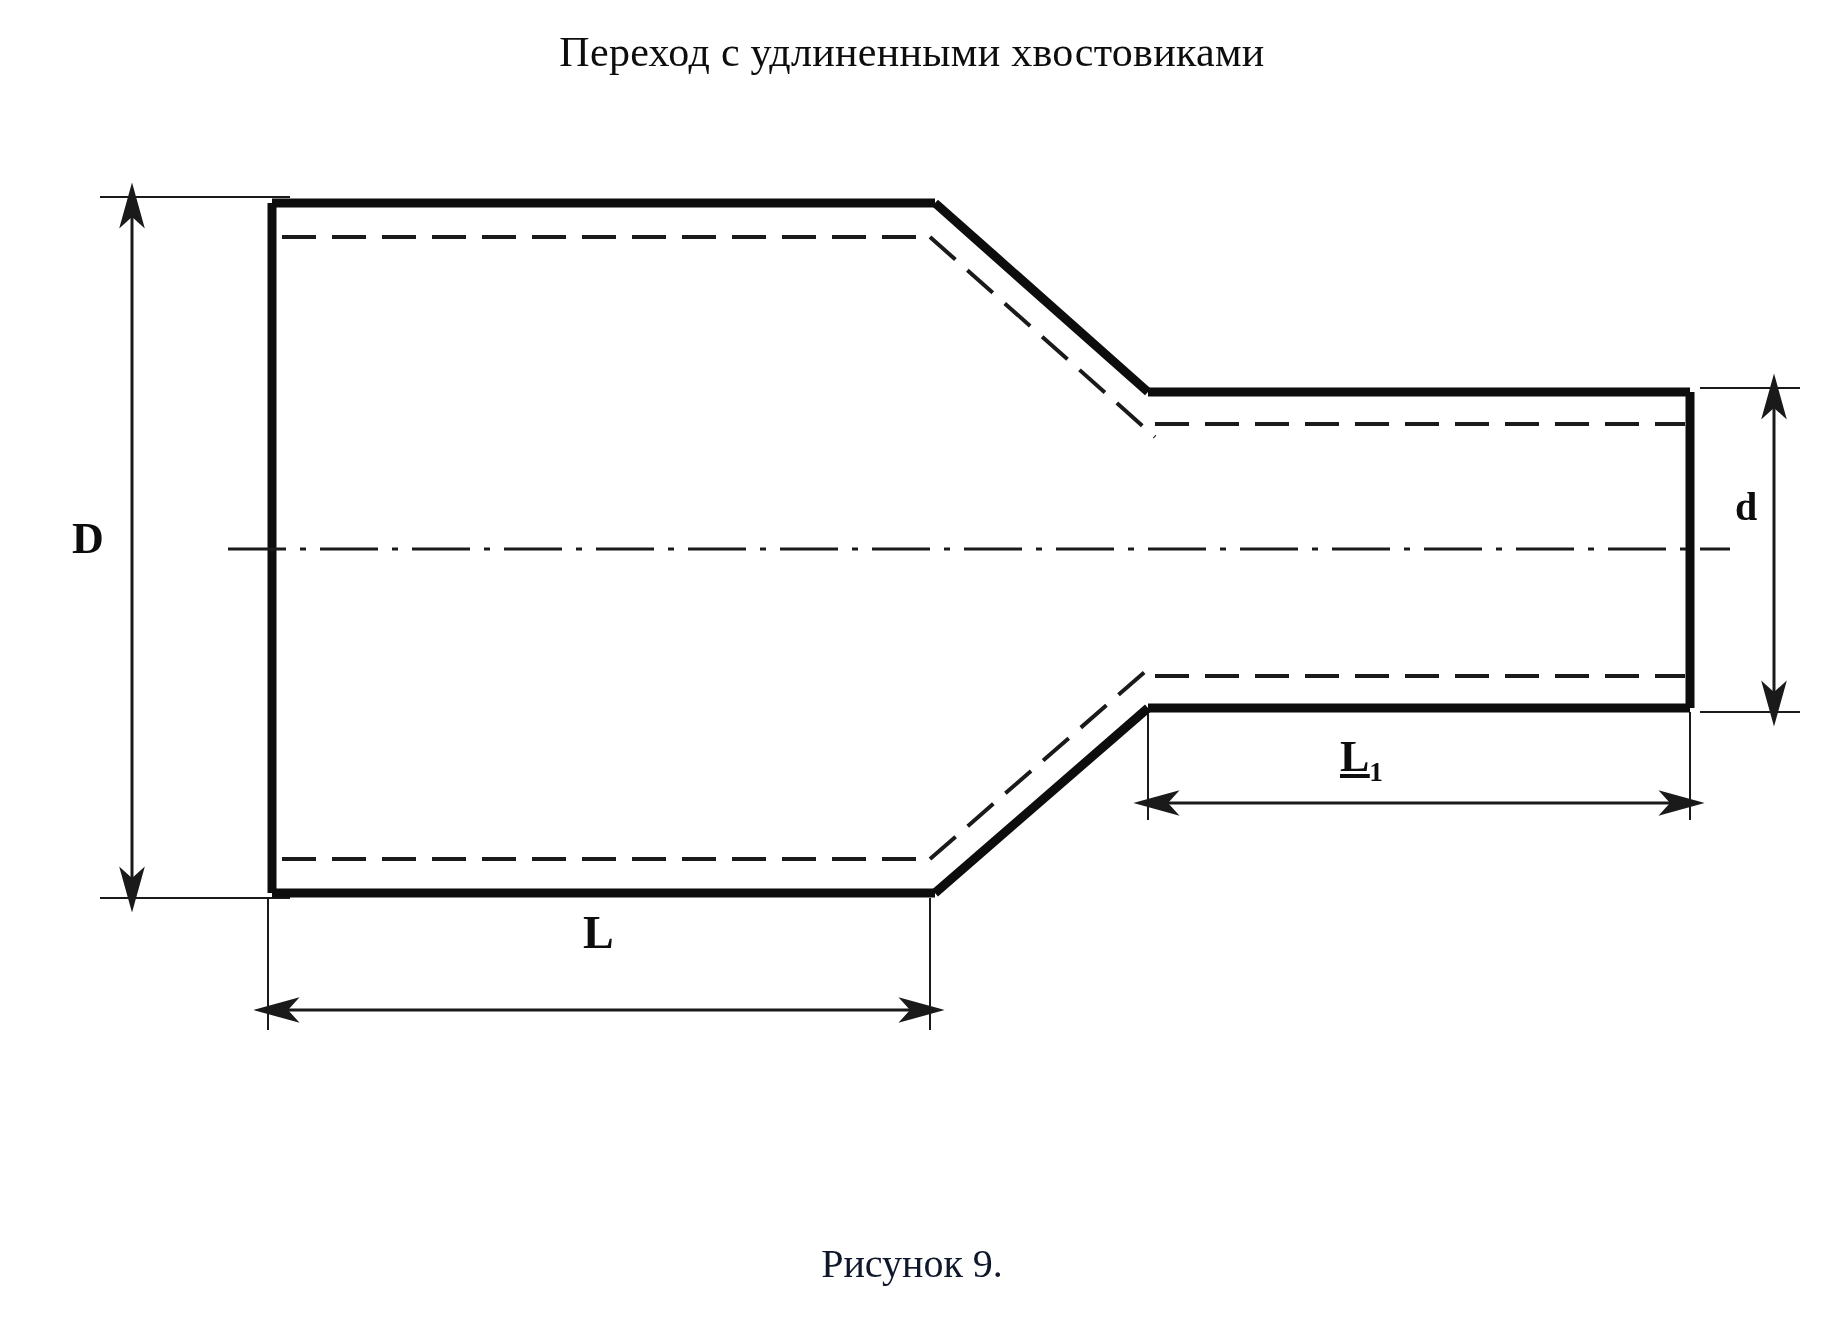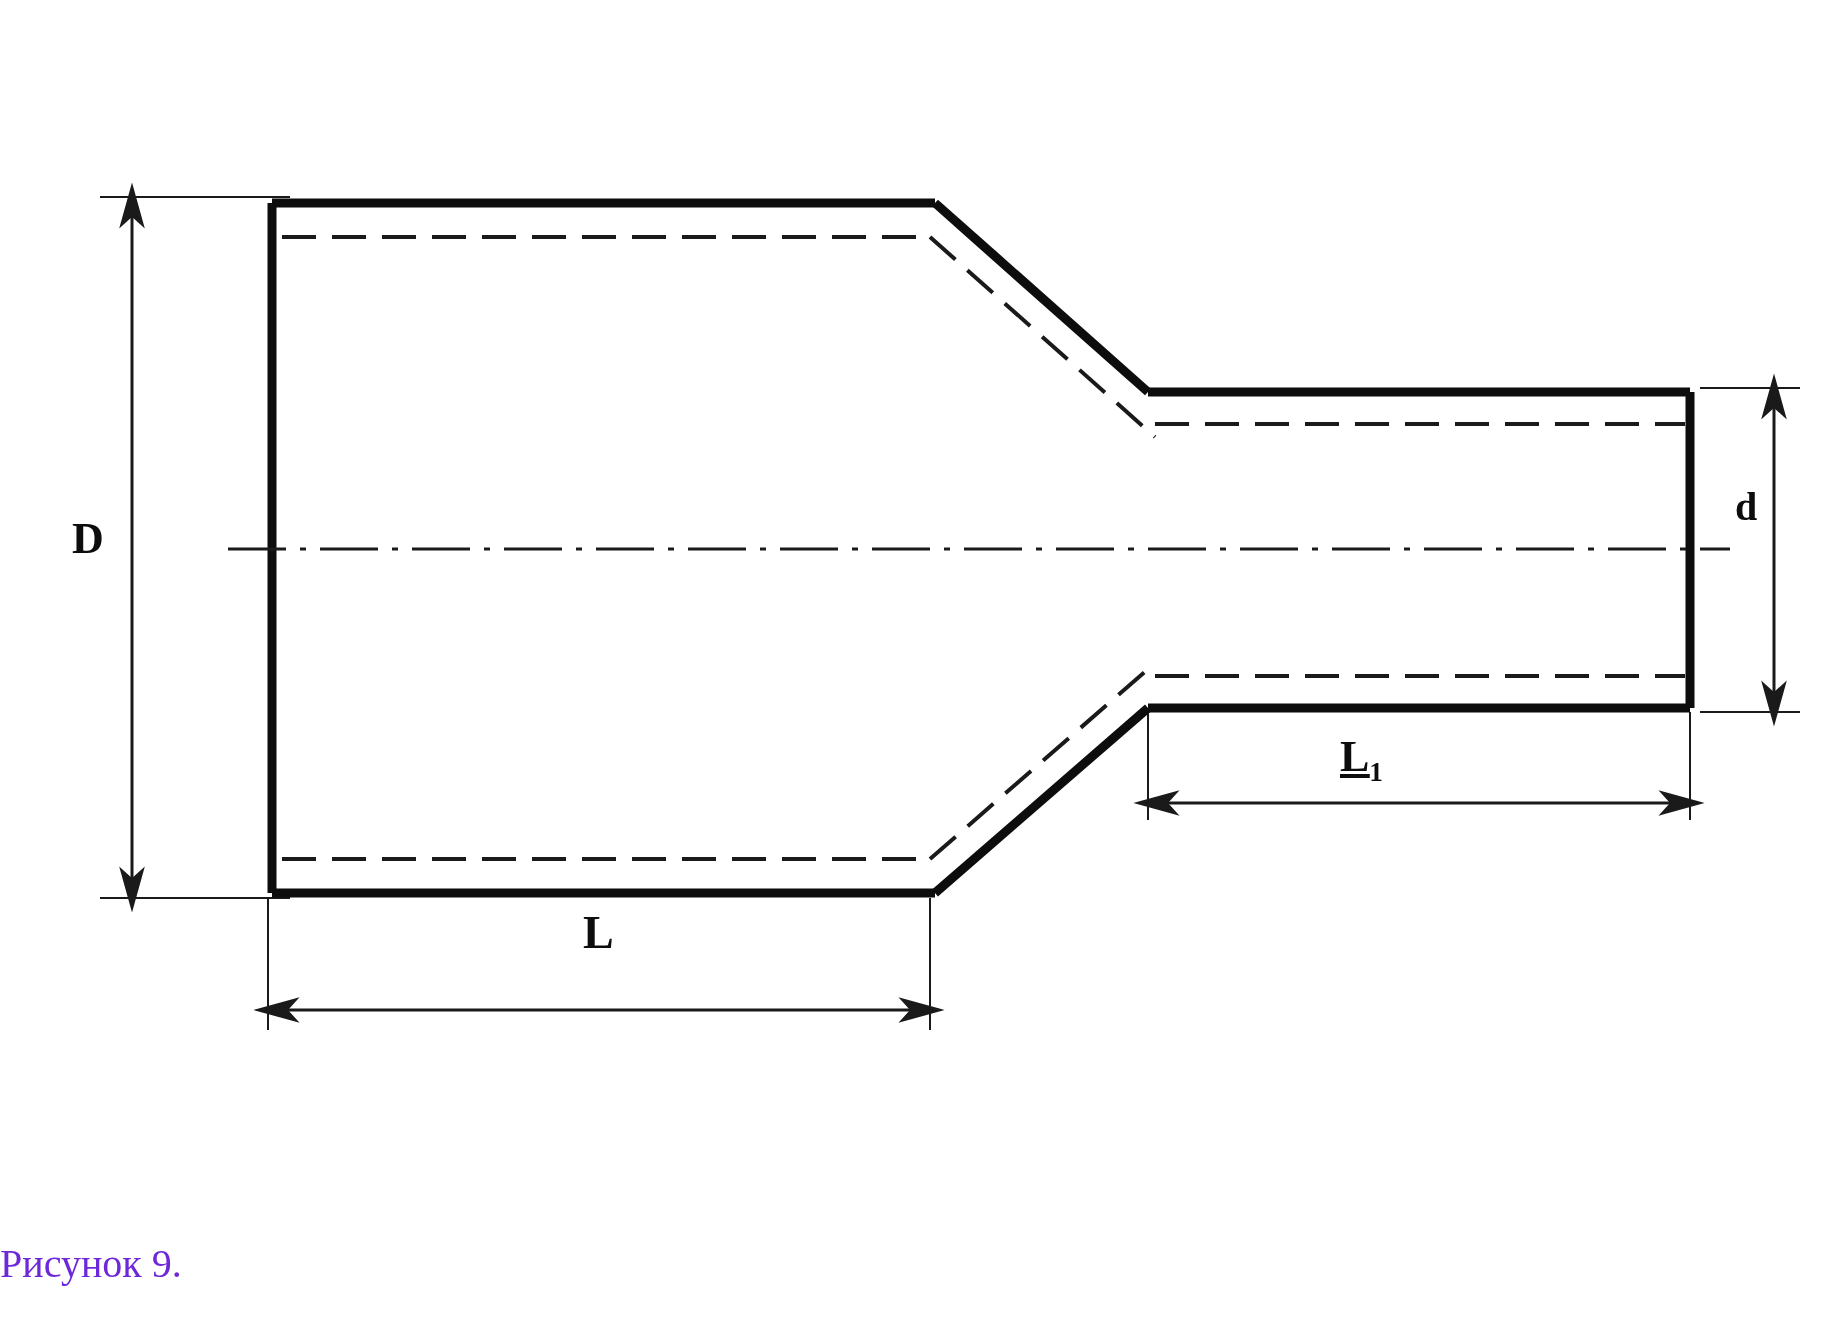--- a/index.html
+++ b/index.html
@@ -31,23 +31,24 @@
     font-size: 42px;
     font-family: "Liberation Serif", serif;
     color: #0d0d0d;
     letter-spacing: 0.3px;
   }
   .caption {
     position: absolute;
     left: 0;
     top: 1240px;
     width: 1824px;
+    text-align: center;
     font-size: 40px;
     font-family: "Liberation Serif", serif;
-    color: #6d28d9;
+    color: #0f172a;
   }
   .drawing {
     position: absolute;
     left: 0;
     top: 0;
     width: 1824px;
     height: 1317px;
   }
   .dim-label {
     position: absolute;
@@ -81,20 +82,21 @@
     font-size: 0.62em;
     vertical-align: sub;
     letter-spacing: 0;
   }
 </style>
 </head>
 <body>
 
 <div id="figure-root">
 
+  <div class="title">Переход с удлиненными хвостовиками</div>
 
   <svg class="drawing" viewBox="0 0 1824 1317" xmlns="http://www.w3.org/2000/svg">
 
     <g stroke="#1a1a1a" stroke-width="2" fill="none">
       <line x1="100" y1="197" x2="290" y2="197"></line>
       <line x1="100" y1="898" x2="290" y2="898"></line>
       <line x1="1700" y1="388" x2="1800" y2="388"></line>
       <line x1="1700" y1="712" x2="1800" y2="712"></line>
       <line x1="268" y1="898" x2="268" y2="1030"></line>
       <line x1="930" y1="898" x2="930" y2="1030"></line>

